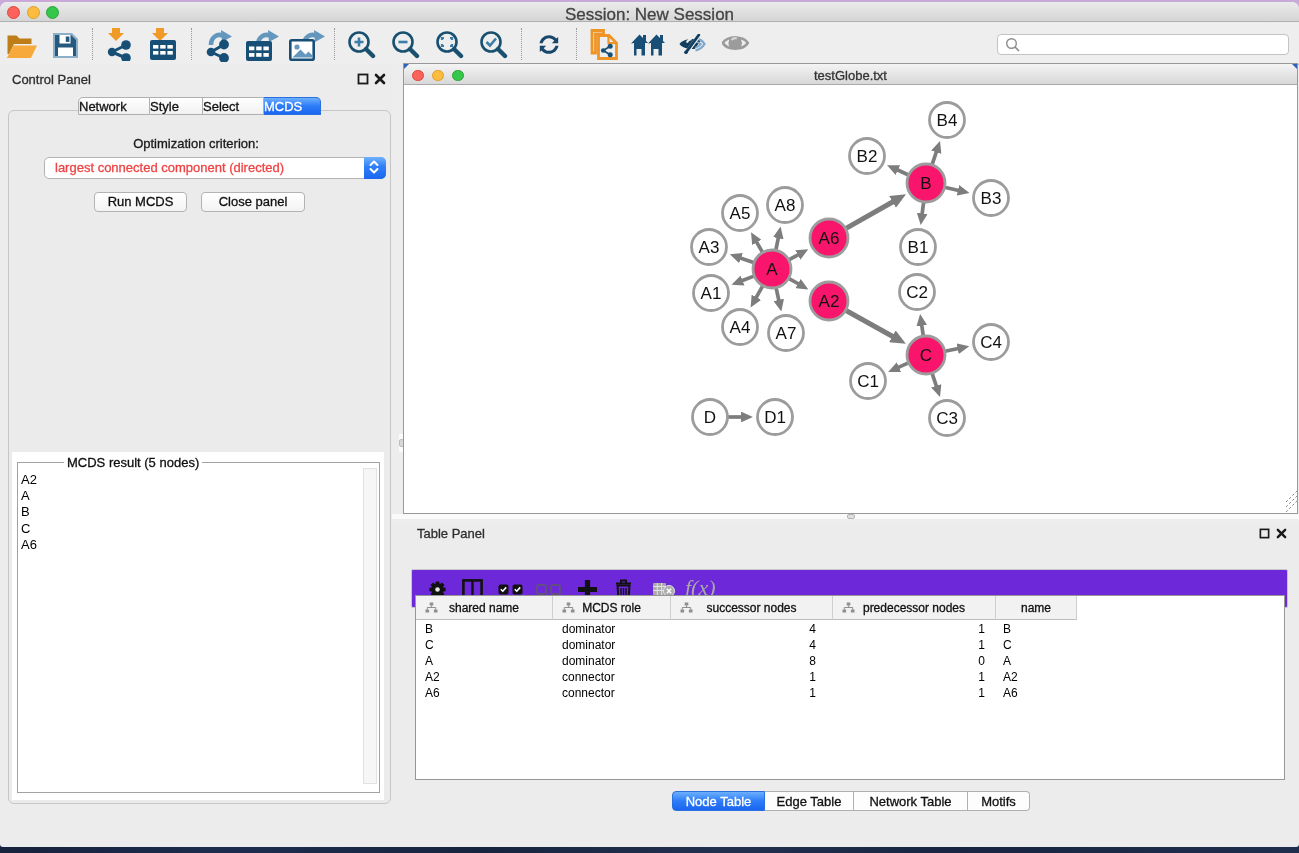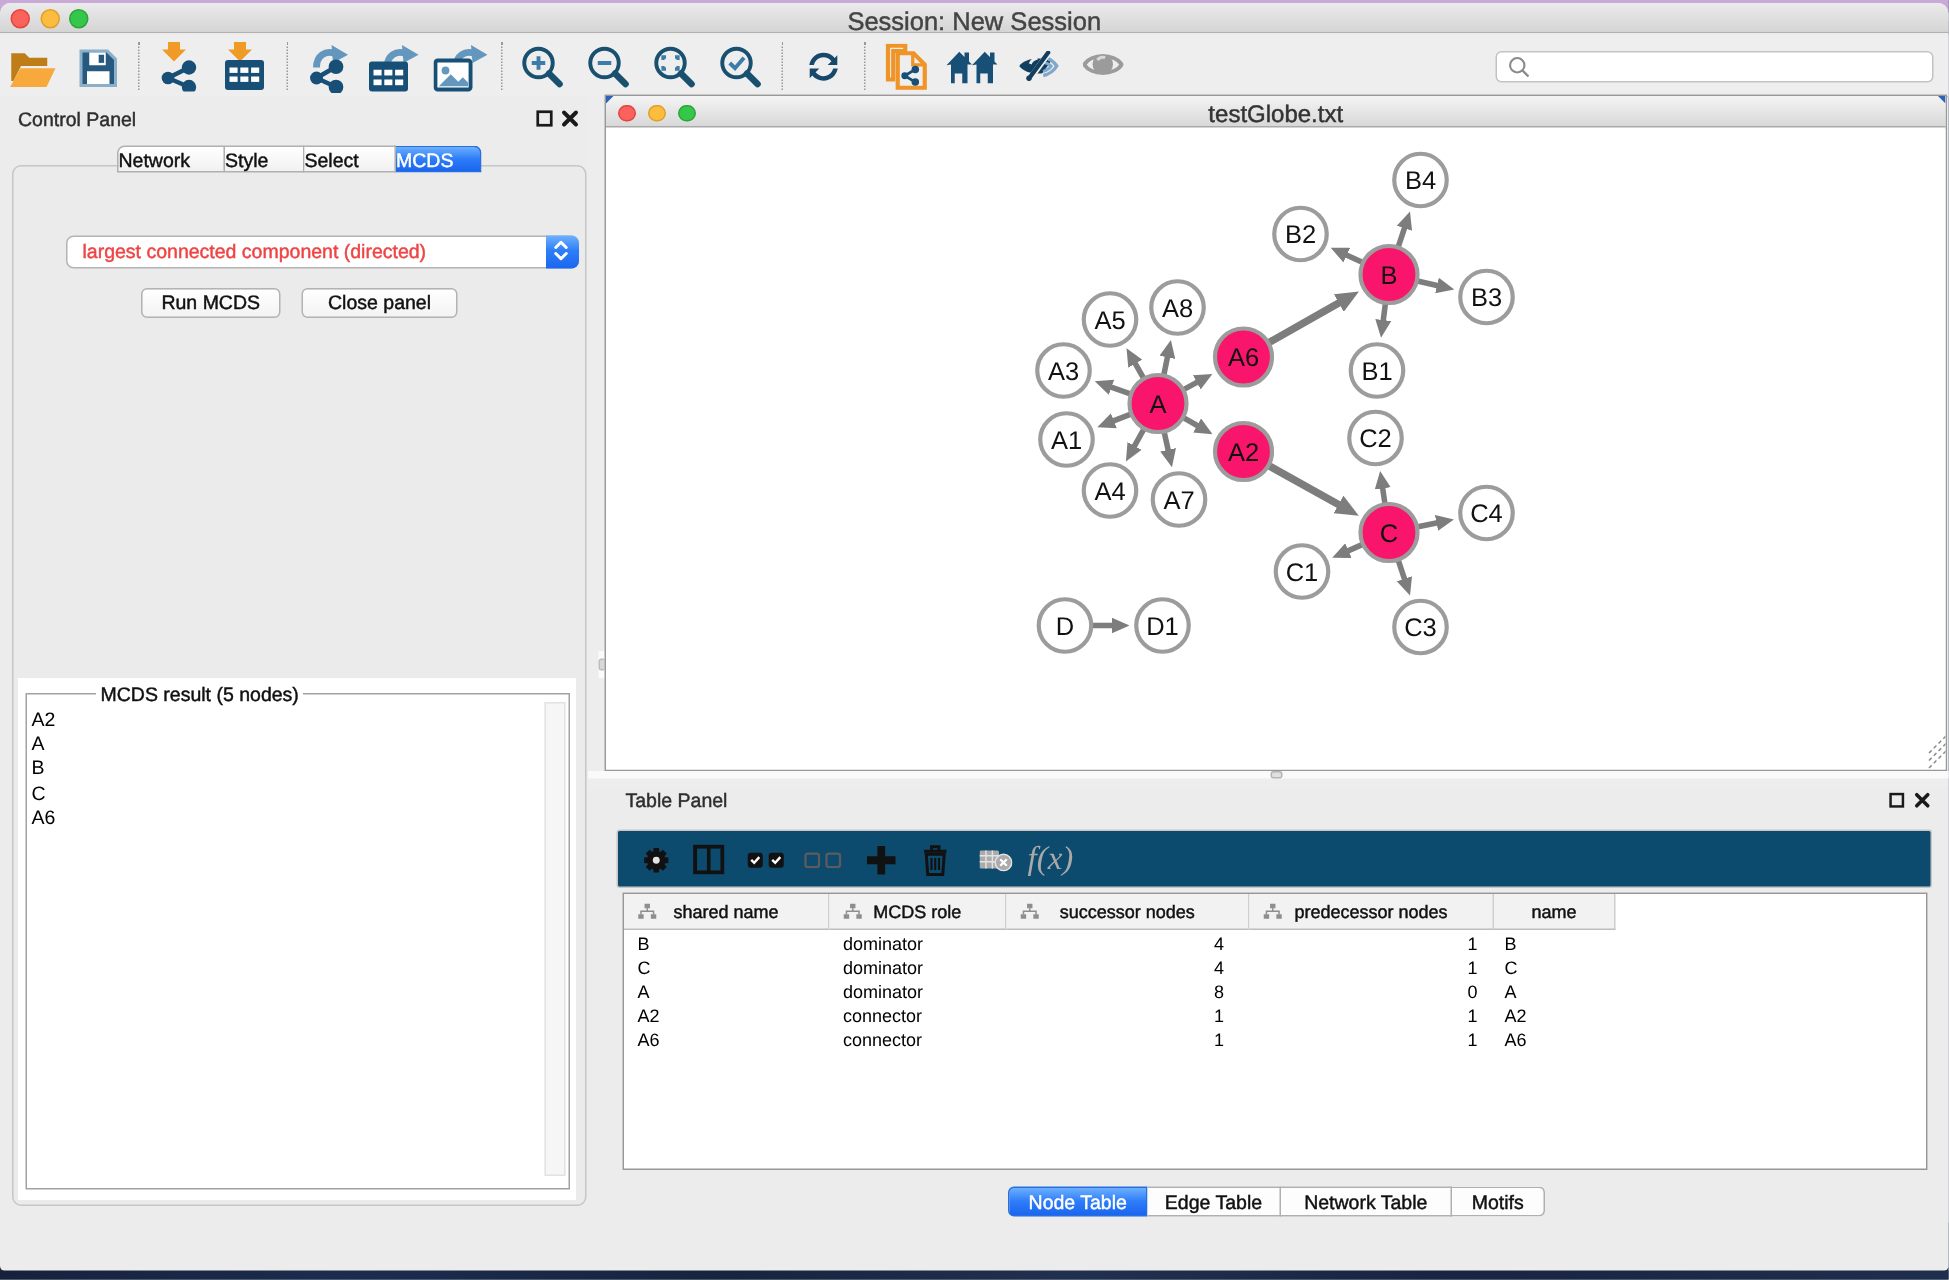--- a/index.html
+++ b/index.html
@@ -47,30 +47,30 @@
 
 #vdivider { position:absolute; left:392px; top:62px; width:12px; height:751px; background:#ededed; }
 #vdivstrip { position:absolute; left:7px; top:370px; width:5px; height:18px; background:#fbfbfb; }
 #vdivhandle { position:absolute; left:7px; top:375px; width:5px; height:8px; background:#d8d8d8; border:1px solid #bdbdbd; border-radius:2px; }
 
 #frame { position:absolute; left:403px; top:61px; width:895px; height:451px;
   border:1px solid #999; background:#fff; }
 #ftitle { position:absolute; left:0; top:0; width:893px; height:21px;
   background:linear-gradient(#f4f4f4,#d8d8d8); border-bottom:1px solid #a9a9a9; }
 .ftl { position:absolute; top:5.5px; width:11.5px; height:11.5px; border-radius:50%; }
-#ftitletext { position:absolute; top:4px; width:100%; text-align:center; font-size:16px; color:#333; }
+#ftitletext { position:absolute; top:4px; width:100%; text-align:center; font-size:13px; color:#333; }
 #fcontent { position:absolute; left:0; top:22px; width:893px; height:427px; background:#fff; }
 
 #hdivider { position:absolute; left:392px; top:512px; width:907px; height:11px; background:#ededed; }
 #hdivstrip { position:absolute; left:0px; top:0px; width:907px; height:5px; background:#fafafa; }
 #hdivhandle { position:absolute; left:455px; top:0px; width:8px; height:5px; background:#e0e0e0; border:1px solid #b5b5b5; border-radius:2px; }
 
 #tp { position:absolute; left:392px; top:523px; width:907px; height:290px; background:#ececec; }
 #tp-title { position:absolute; left:25px; top:1px; font-size:13px; color:#2e2e2e; }
-#tp-toolbar { position:absolute; left:19px; top:28px; width:877px; height:39px; background:#0c4a6e;
+#tp-toolbar { position:absolute; left:19px; top:44px; width:877px; height:39px; background:#6d28d9;
   border:1px solid #c6c6c6; border-radius:2px; }
 #tp-table { position:absolute; left:23px; top:70px; width:870px; height:185px; background:#fff; border:1px solid #979797; }
 .th { position:absolute; top:0; height:24px; background:#f2f2f2; border-right:1px solid #cfcfcf;
   border-bottom:1px solid #bdbdbd; font-size:12px; color:#111; text-align:center; line-height:24px; }
 .td { position:absolute; font-size:12px; color:#000; height:16px; line-height:16px; }
 .ttab { position:absolute; top:266px; height:20px; border:1px solid #b0b0b0; border-left:none;
   background:#fdfdfd; font-size:13px; color:#111; text-align:center; line-height:19px; }
 
 #statusbar { position:absolute; left:0; top:813px; width:1299px; height:30px;
   background:#ececec; border-top:1px solid #bbb; }
@@ -231,20 +231,21 @@
         <rect x="1.5" y="1.5" width="9" height="9" fill="none" stroke="#1a1a1a" stroke-width="1.8"></rect>
       </svg>
       <svg width="12" height="12" viewBox="0 0 12 12" style="position:absolute;left:374px;top:9px">
         <path d="M2 2 L10 10 M10 2 L2 10" stroke="#1a1a1a" stroke-width="2.6" stroke-linecap="round"></path>
       </svg>
       <div id="cp-box"></div>
       <div class="tab" style="left:78px;width:72px;border-left:1px solid #b0b0b0;border-radius:5px 0 0 0">Network</div>
       <div class="tab" style="left:150px;width:53px">Style</div>
       <div class="tab" style="left:203px;width:61px">Select</div>
       <div class="tab" style="left:264px;width:57px;background:linear-gradient(#6cb0fe,#2d7cf8 50%,#1a66f0);color:#fff;border-color:#2a6fe0;border-radius:0 5px 0 0">MCDS</div>
+      <div id="optlabel">Optimization criterion:</div>
       <div id="dropdown">largest connected component (directed)
         <div id="dropstep">
           <svg width="20" height="20" viewBox="0 0 20 20">
             <path d="M6.5 8 L10 4.5 L13.5 8" fill="none" stroke="#fff" stroke-width="2" stroke-linecap="round" stroke-linejoin="round"></path>
             <path d="M6.5 12 L10 15.5 L13.5 12" fill="none" stroke="#fff" stroke-width="2" stroke-linecap="round" stroke-linejoin="round"></path>
           </svg>
         </div>
       </div>
       <div class="btn" style="left:94px;width:93px">Run MCDS</div>
       <div class="btn" style="left:201px;width:104px">Close panel</div>

